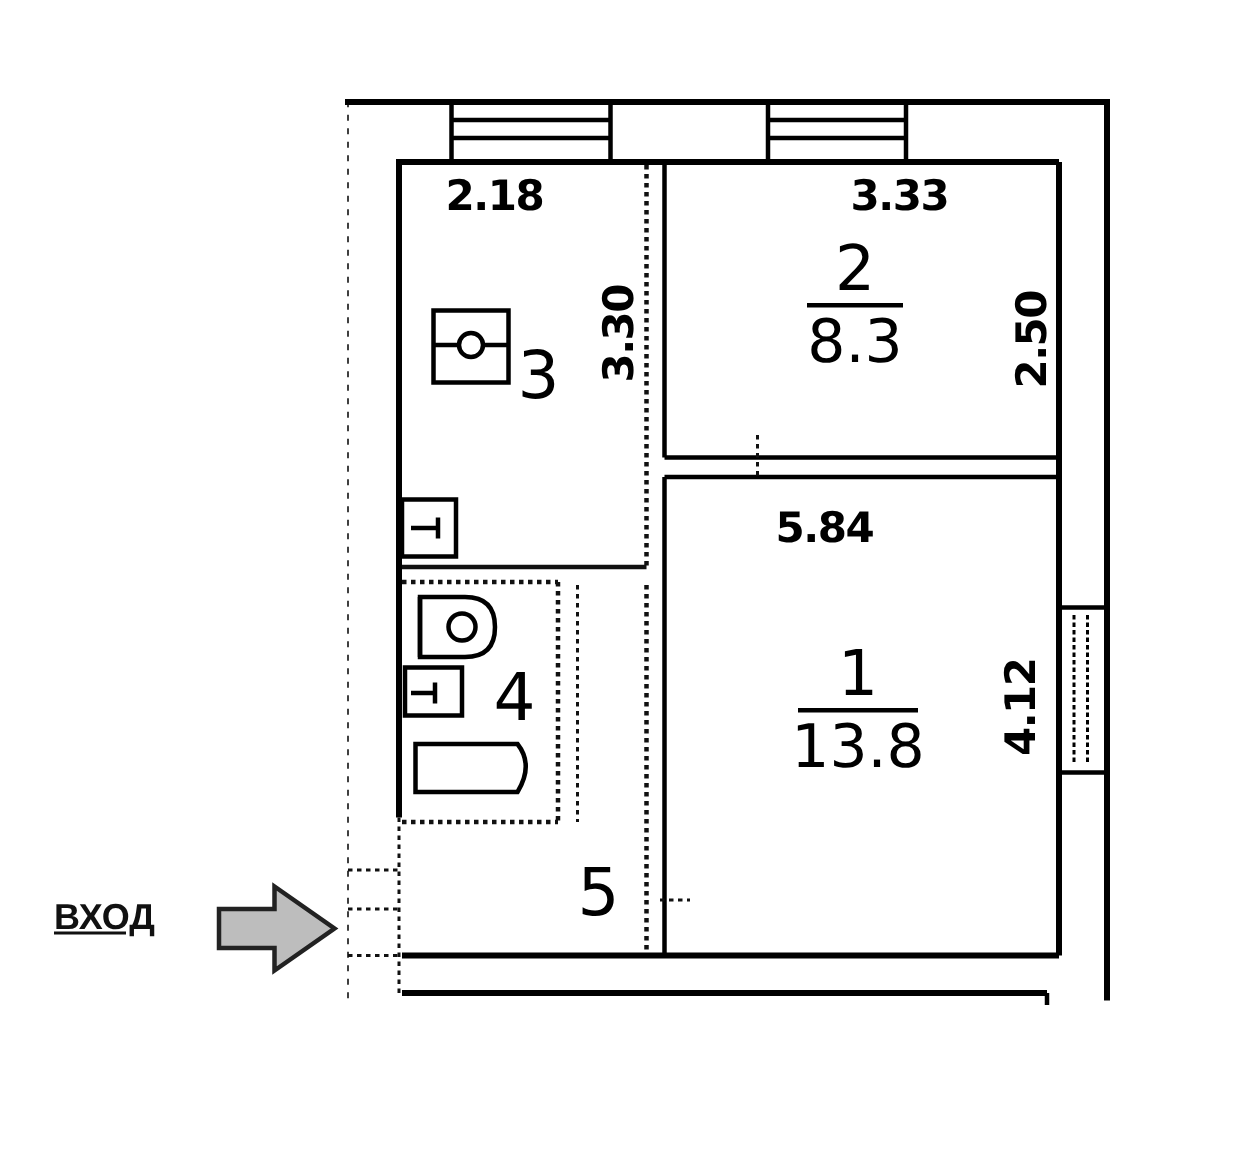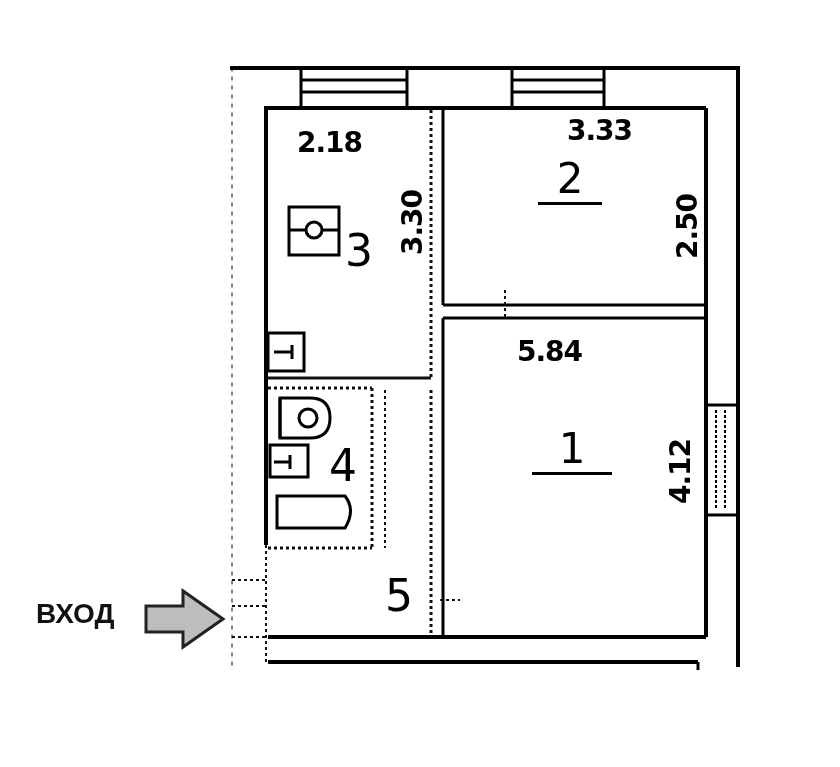--- a/index.html
+++ b/index.html
@@ -5,21 +5,21 @@
     html, body { margin: 0; padding: 0; background: #ffffff; }
     body { width: 840px; height: 767px; position: relative; overflow: hidden; font-family: "Liberation Sans", sans-serif; }
     #plan { position: absolute; left: 0; top: 0; }
     .dim { position: absolute; font-family: "DejaVu Sans", sans-serif; font-weight: bold; font-size: 28px; color: #000; letter-spacing: -1px; }
     .dimv { transform: rotate(-90deg); transform-origin: center center; }
     .num { position: absolute; font-family: "DejaVu Sans", sans-serif; font-weight: normal; color: #000; }
     .frac { position: absolute; text-align: center; font-family: "DejaVu Sans", sans-serif; color: #000; }
     .frac .top { font-size: 42px; line-height: 42px; display: block; }
     .frac .bar { display: block; height: 3px; background: #000; margin: 2px auto 2px auto; }
     .frac .bot { font-size: 40px; line-height: 42px; display: block; }
-    .entry-label { position: absolute; left: 36px; top: 598px; font-family: "Liberation Sans", sans-serif; font-weight: bold; font-size: 28px; color: #111; letter-spacing: 0px; }
+    .entry-label { position: absolute; left: 36px; top: 598px; font-family: "Liberation Sans", sans-serif; font-weight: bold; font-size: 24px; color: #111; letter-spacing: 0px; text-decoration: underline; }
   </style>
 </head>
 <body>
 
 <svg id="plan" width="840" height="767" viewBox="0 0 840 767" xmlns="http://www.w3.org/2000/svg">
 
   <g stroke="#000" fill="none" stroke-linecap="square">
     <line x1="232" y1="68" x2="738" y2="68" stroke-width="4"></line>
     <line x1="738" y1="68" x2="738" y2="665" stroke-width="4"></line>
     <line x1="232" y1="68" x2="232" y2="665" stroke-width="1" stroke-dasharray="3,6"></line>
@@ -107,32 +107,34 @@
     <path d="M277 496 L345 496 Q356 510 345 528 L277 528 Z"></path>
   </g>
 
   <g>
     <path d="M146 606 L183 606 L183 591 L223 619 L183 647 L183 632 L146 632 Z" fill="#bdbdbd" stroke="#222" stroke-width="3" stroke-linejoin="miter"></path>
   </g>
 </svg>
 
 <div class="entry-label">ВХОД</div>
 
-<div class="dim" style="left:297px; top:114px;margin-top:12px;">2.18</div>
+<div class="dim" style="left:297px; top:114px;">2.18</div>
 <div class="dim" style="left:567px; top:114px;">3.33</div>
 <div class="dim" style="left:517px; top:335px;">5.84</div>
 <div class="dim dimv" style="left:380px; top:206px;">3.30</div>
 <div class="dim dimv" style="left:655px; top:210px;">2.50</div>
 <div class="dim dimv" style="left:648px; top:455px;">4.12</div>
 
 <div class="frac" style="left:530px; top:158px; width:80px;">
   <span class="top">2</span>
   <span class="bar" style="width:64px;"></span>
+  <span class="bot">8.3</span>
 </div>
 
 <div class="frac" style="left:522px; top:428px; width:100px;">
   <span class="top">1</span>
   <span class="bar" style="width:80px;"></span>
+  <span class="bot">13.8</span>
 </div>
 
 <div class="num" style="left:345px; top:225px; font-size:44px;">3</div>
 <div class="num" style="left:329px; top:440px; font-size:44px;">4</div>
 <div class="num" style="left:385px; top:570px; font-size:44px;">5</div>
 
 </body></html>

